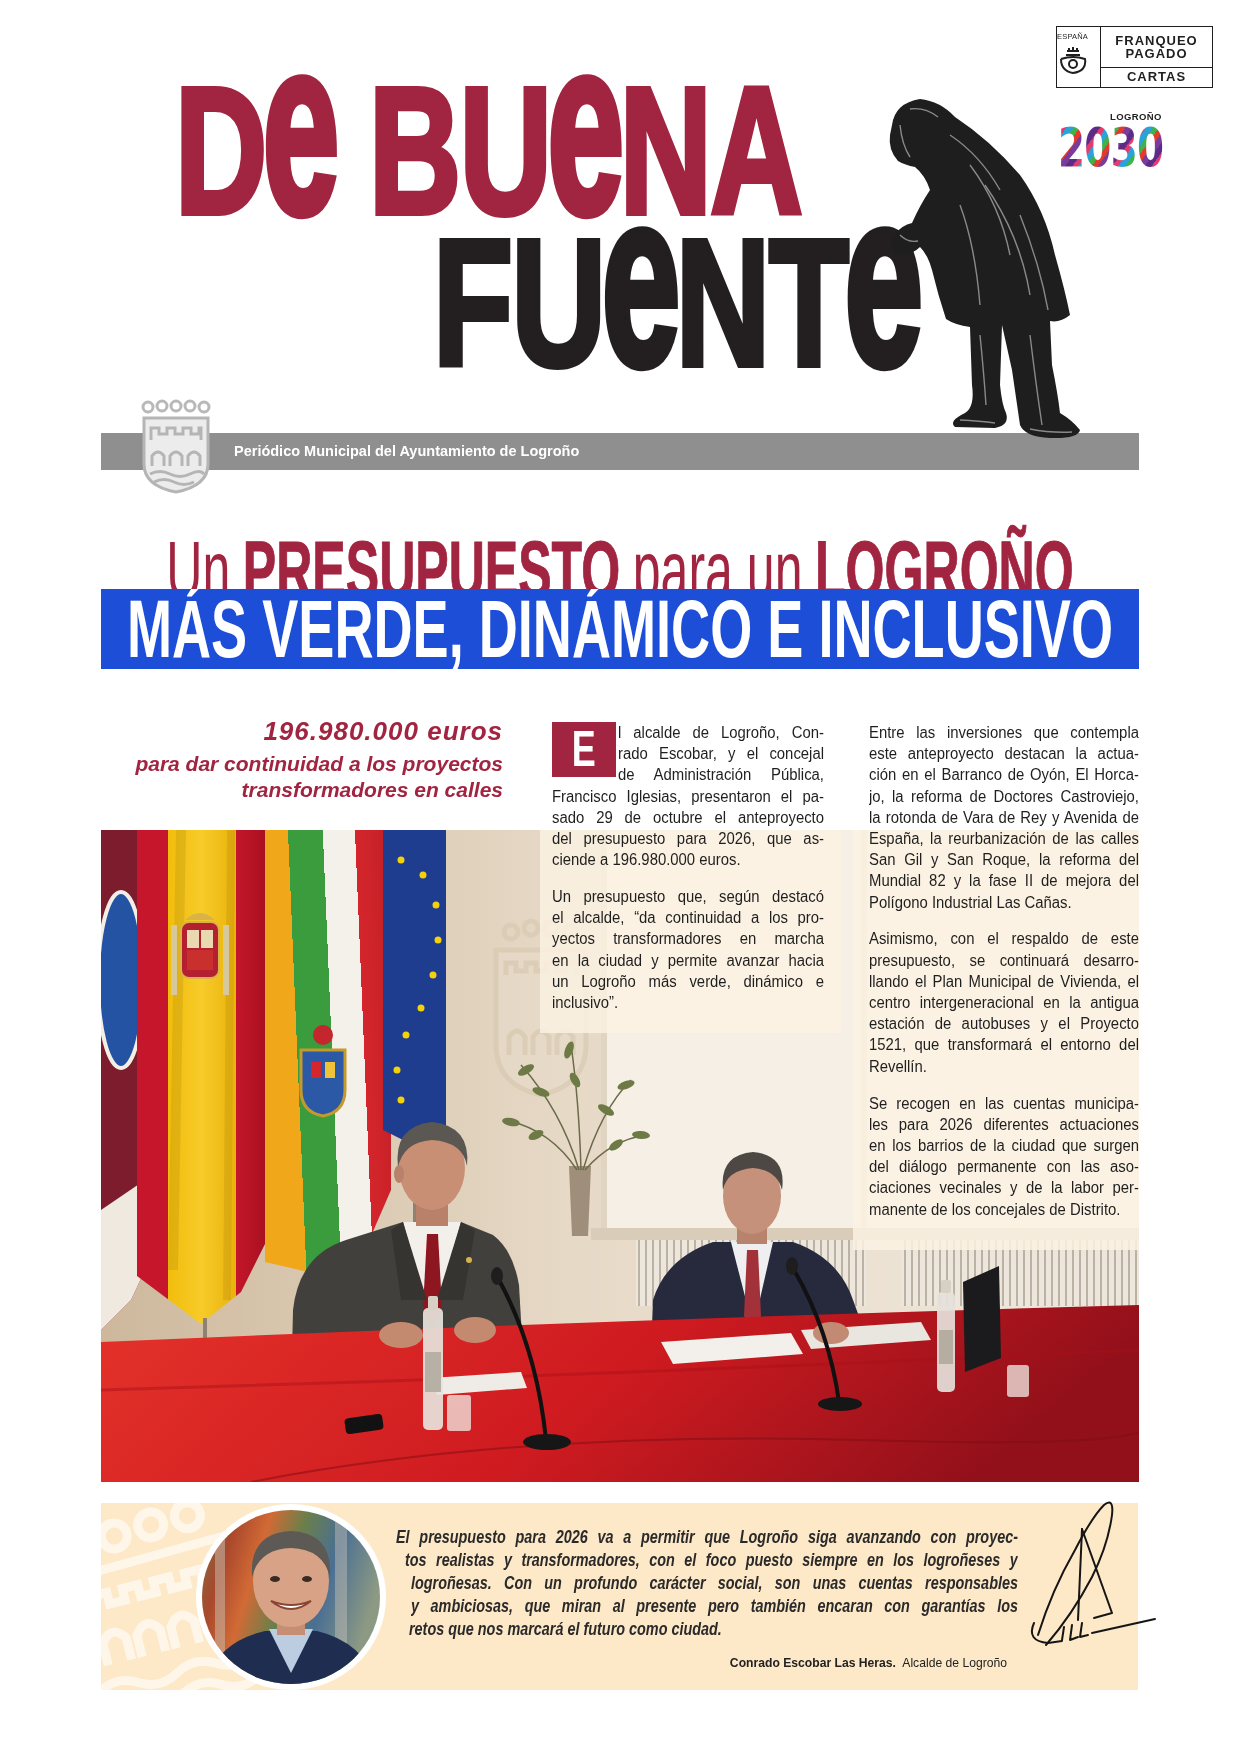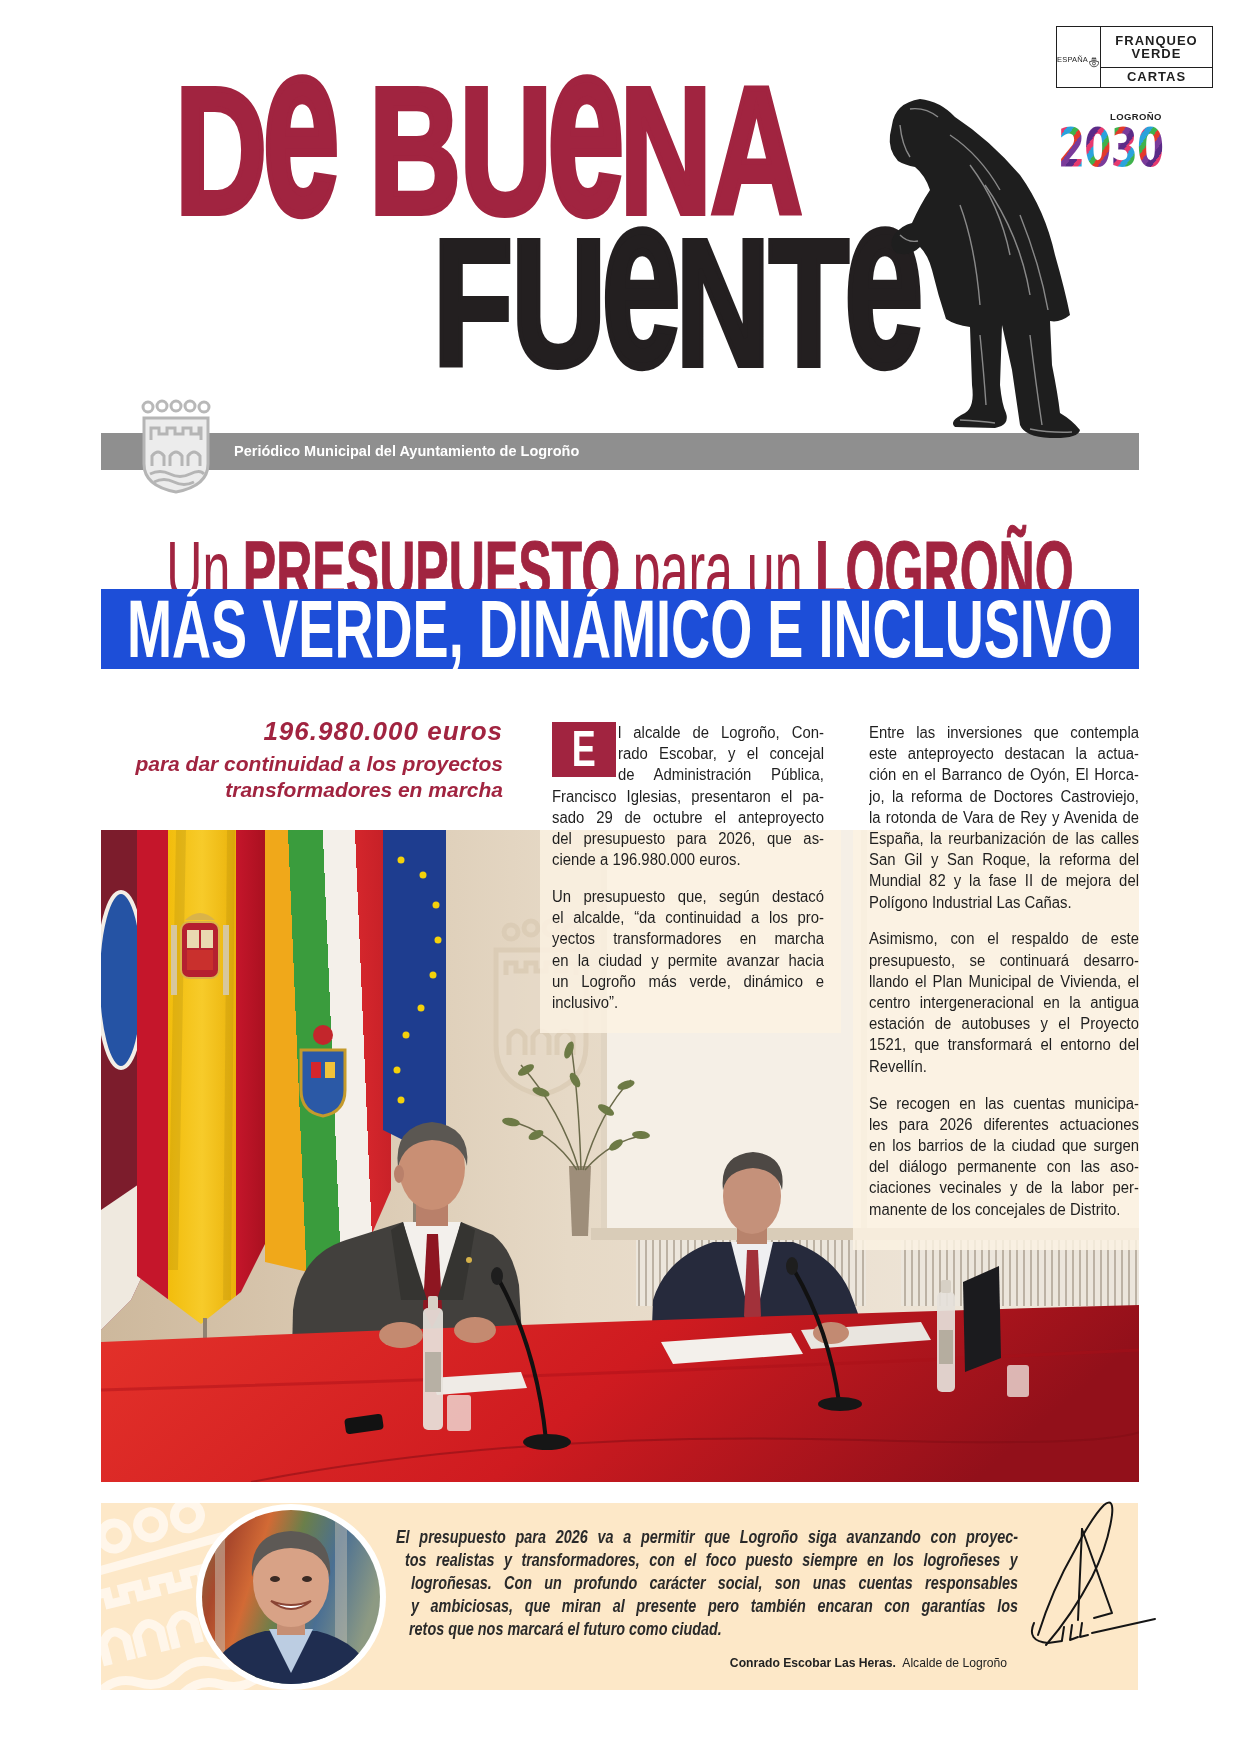--- a/index.html
+++ b/index.html
@@ -2,21 +2,21 @@
 <html><head>
 <meta charset="utf-8">
 <style>
 *{box-sizing:border-box;margin:0;padding:0}
 html,body{width:1240px;height:1755px;background:#fff;overflow:hidden}
 body{position:relative;font-family:"Liberation Sans",sans-serif;color:#222}
 .abs{position:absolute}
 
 
 .postage{left:1056px;top:26px;width:157px;height:62px;border:1.5px solid #1f1f1f;display:flex;color:#1f1f1f;background:#fff}
-.postage-left{width:44px;border-right:1.5px solid #1f1f1f;display:flex;flex-direction:row;align-items:center;padding-top:5px}
+.postage-left{width:44px;border-right:1.5px solid #1f1f1f;display:flex;flex-direction:column;align-items:flex-start;padding-top:5px}
 .postage-country{font-size:7.5px;line-height:9px;letter-spacing:.2px}
 .postage-icon{margin-top:5px}
 .postage-right{flex:1;display:flex;flex-direction:column}
 .postage-top{height:41px;border-bottom:1.5px solid #1f1f1f;text-align:center;font-weight:bold;font-size:13px;line-height:12.5px;padding-top:8px;letter-spacing:1px}
 .postage-bottom{flex:1;text-align:center;font-weight:bold;font-size:13px;line-height:18px;letter-spacing:1px}
 
 
 .city-name{left:1110px;top:111px;font-size:9.5px;line-height:11px;font-weight:bold;letter-spacing:.4px;color:#222}
 .city-year{left:1058px;top:121px;font-family:"DejaVu Sans",sans-serif;font-weight:bold;font-size:54px;line-height:54px;letter-spacing:-1px;transform:scaleX(.72);transform-origin:0 0;
   background:repeating-linear-gradient(135deg,#5b2b87 0 7px,#e63a6e 7px 13px,#2aa3dc 13px 20px,#3fb24b 20px 26px,#e43a2a 26px 32px,#7a3b9a 32px 39px);
@@ -96,21 +96,21 @@
         <path d="M10 5 h12 M12 5 v-3 M16 5 v-4 M20 5 v-3"></path>
         <path d="M9 9 h14"></path>
         <path d="M4 13 Q16 9 28 13 Q30 25 16 27 Q4 25 4 13"></path>
         <circle cx="16" cy="18" r="4"></circle>
       </g>
     </svg>
   </div>
   <div class="postage-right">
     <div class="postage-top">
       <div>FRANQUEO</div>
-      <div>VERDE</div>
+      <div>PAGADO</div>
     </div>
     <div class="postage-bottom">CARTAS</div>
   </div>
 </div>
 
 <div class="abs city-name">LOGROÑO</div>
 <div class="abs city-year">2030</div>
 
 <div class="abs mast mast1">D<span class="uc">e</span> BU<span class="uc">e</span>NA</div>
 <div class="abs mast mast2">FU<span class="uc">e</span>NT<span class="uc">e</span></div>
@@ -158,21 +158,21 @@
   <div class="hl-inner">
     <span class="hl-light">Un</span><span class="hl-bold">PRESUPUESTO</span><span class="hl-light">para un</span><span class="hl-bold">LOGROÑO</span>
   </div>
 </div>
 <div class="abs banner">
   <div class="banner-text">MÁS VERDE, DINÁMICO E INCLUSIVO</div>
 </div>
 
 <div class="abs sub sub1">196.980.000 euros</div>
 <div class="abs sub sub2">para dar continuidad a los proyectos</div>
-<div class="abs sub sub3">transformadores en marcha</div>
+<div class="abs sub sub3">transformadores en calles</div>
 
 <svg class="abs photo" width="1038" height="652" viewBox="0 0 1038 652">
   <defs>
     <linearGradient id="gWall" x1="0" y1="0" x2="1" y2="0">
       <stop offset="0" stop-color="#cdb89c"></stop>
         <stop offset="0.45" stop-color="#e6d9c6"></stop>
         <stop offset="1" stop-color="#f1e9de"></stop>
     </linearGradient>
     <linearGradient id="gEsp" x1="0" y1="0" x2="1" y2="0">
       <stop offset="0" stop-color="#c5162b"></stop>

